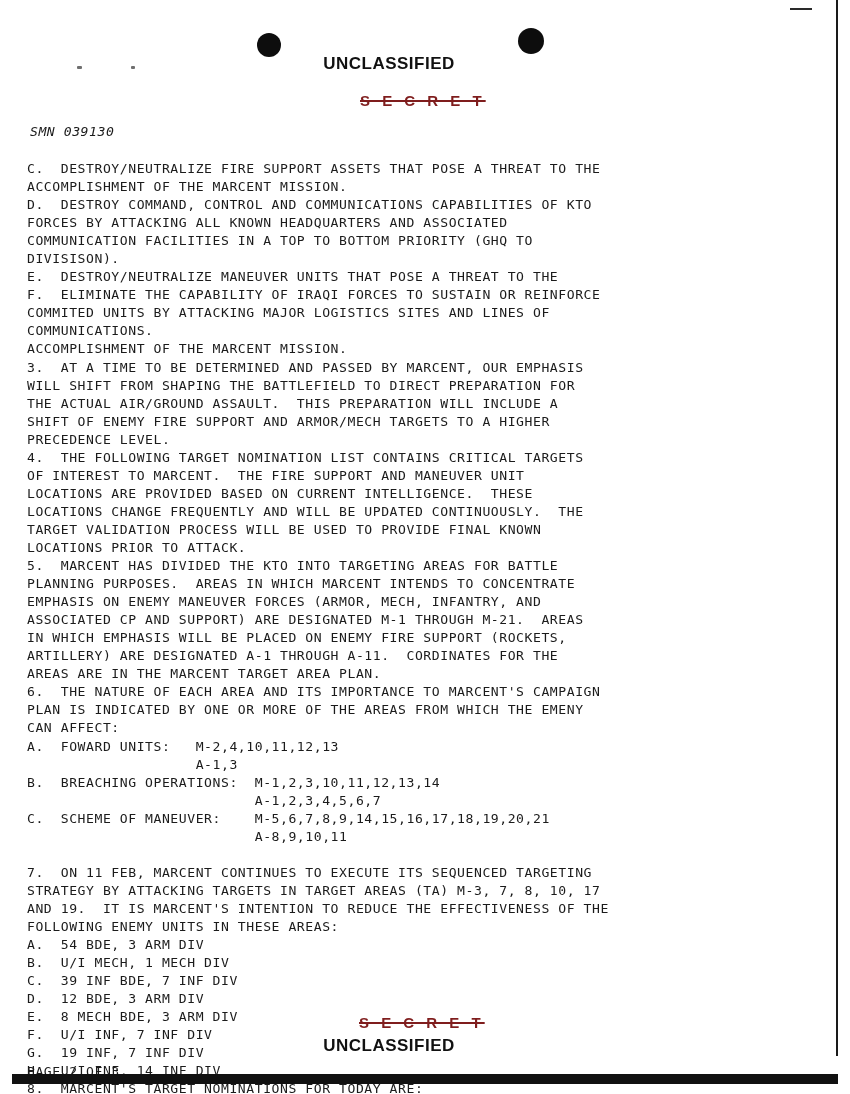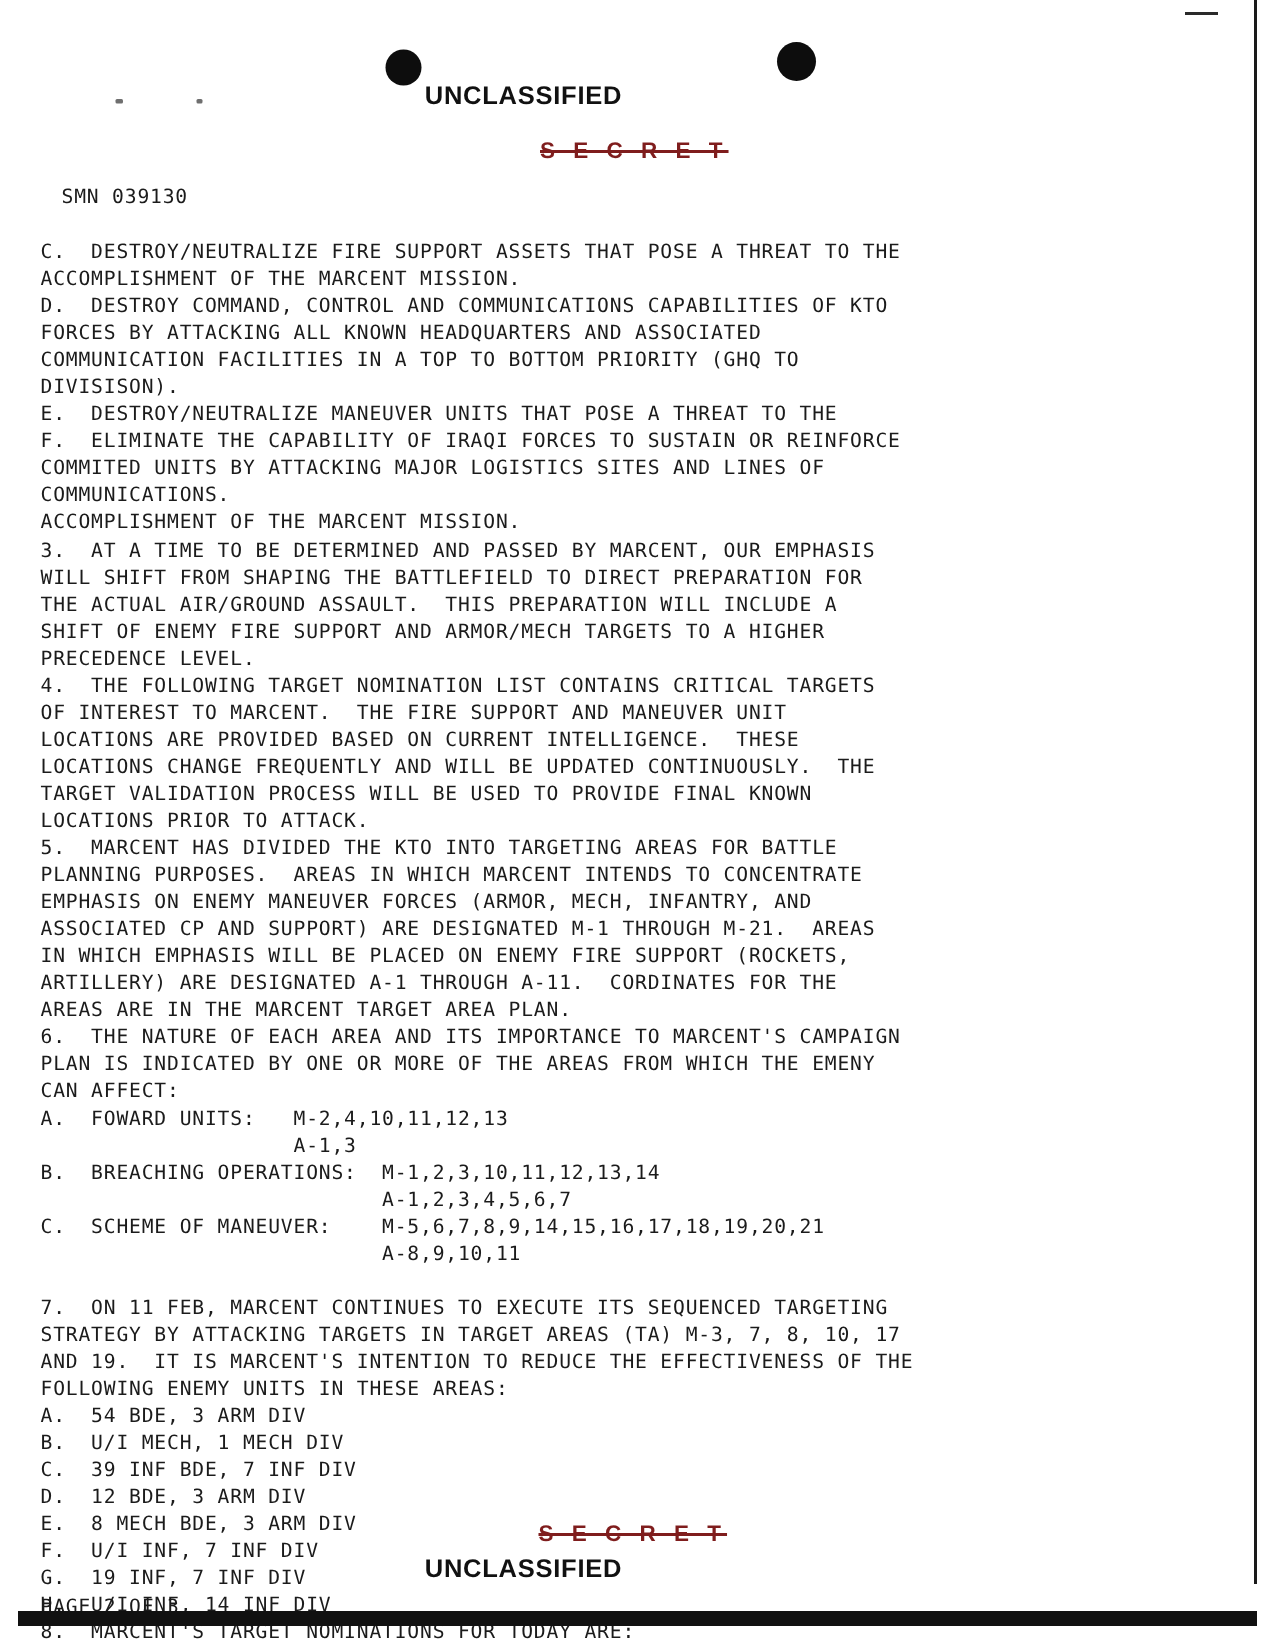--- a/index.html
+++ b/index.html
@@ -59,20 +59,21 @@
 
   .unclass {
     position: absolute;
     width: 698px;
     text-align: center;
     font-family: "Liberation Sans", sans-serif;
     font-weight: bold;
     font-size: 17px;
     letter-spacing: 0.5px;
     color: #111111;
+    margin-left: 40px;
   }
   .unclass.top { top: 54px; }
   .unclass.bottom { top: 1036px; }
 
   .secret {
     position: absolute;
     font-family: "Liberation Sans", sans-serif;
     font-weight: bold;
     font-size: 15px;
     letter-spacing: 4px;
@@ -89,25 +90,26 @@
     top: 124px;
     width: 700px;
     font-size: 13.1px;
     line-height: 18.05px;
     color: #1b1b1b;
     white-space: pre-wrap;
     letter-spacing: 0.55px;
   }
   .smn {
     position: absolute;
-    left: 41px;
+    left: 30px;
     top: 124px;
     font-size: 13.1px;
     letter-spacing: 0.55px;
     color: #1b1b1b;
+    font-style: italic;
   }
   .page-footer {
     position: absolute;
     left: 27px;
     top: 1064px;
     font-size: 13.1px;
     letter-spacing: 0.55px;
     color: #1b1b1b;
   }
 </style>

